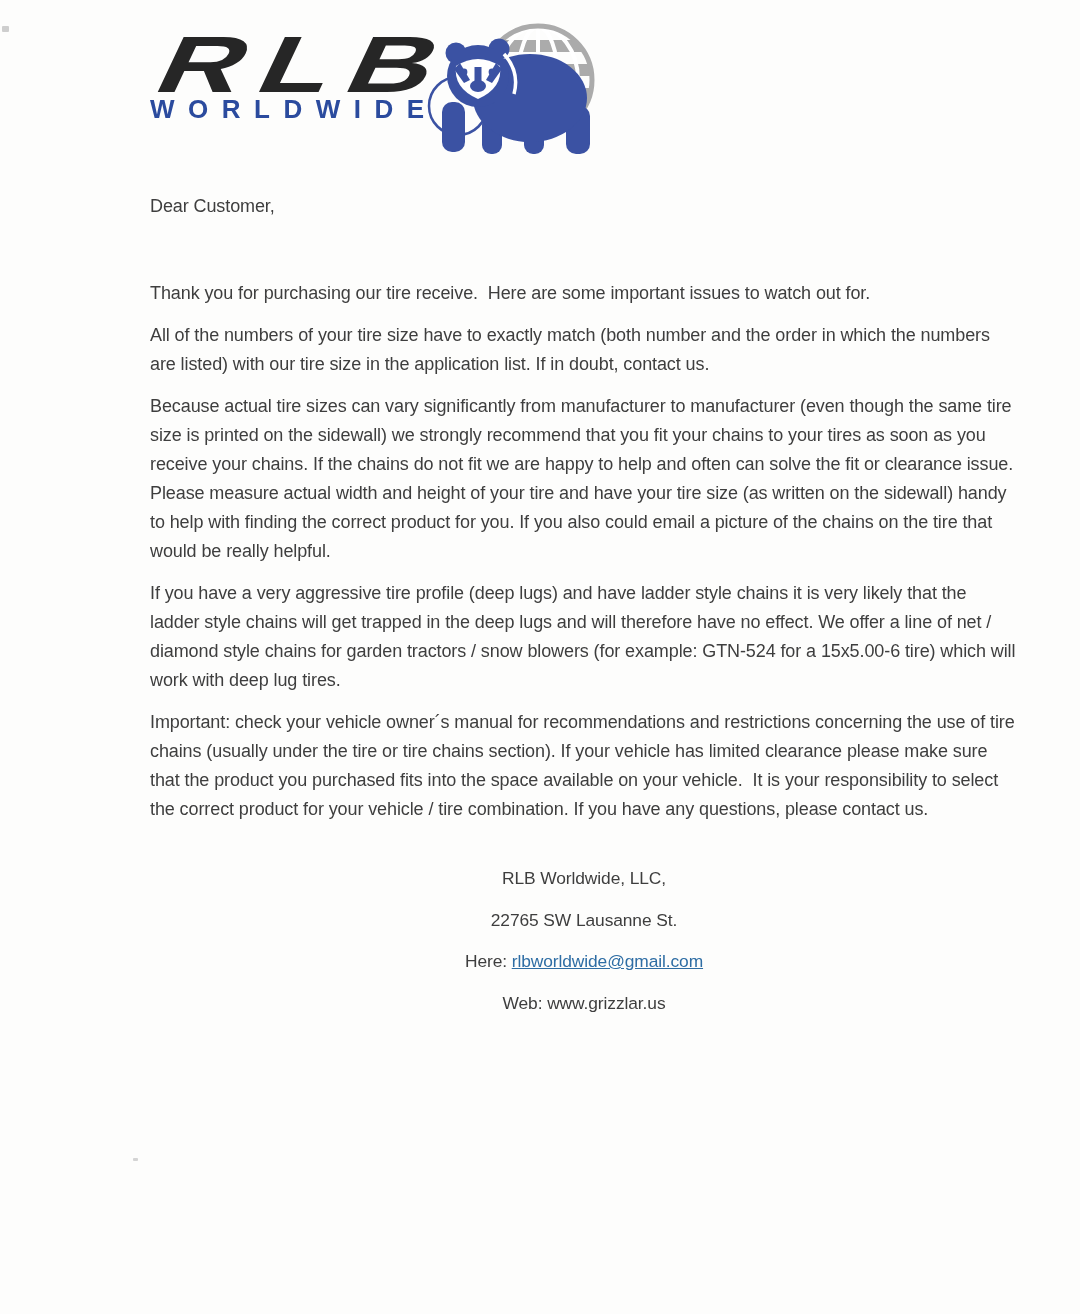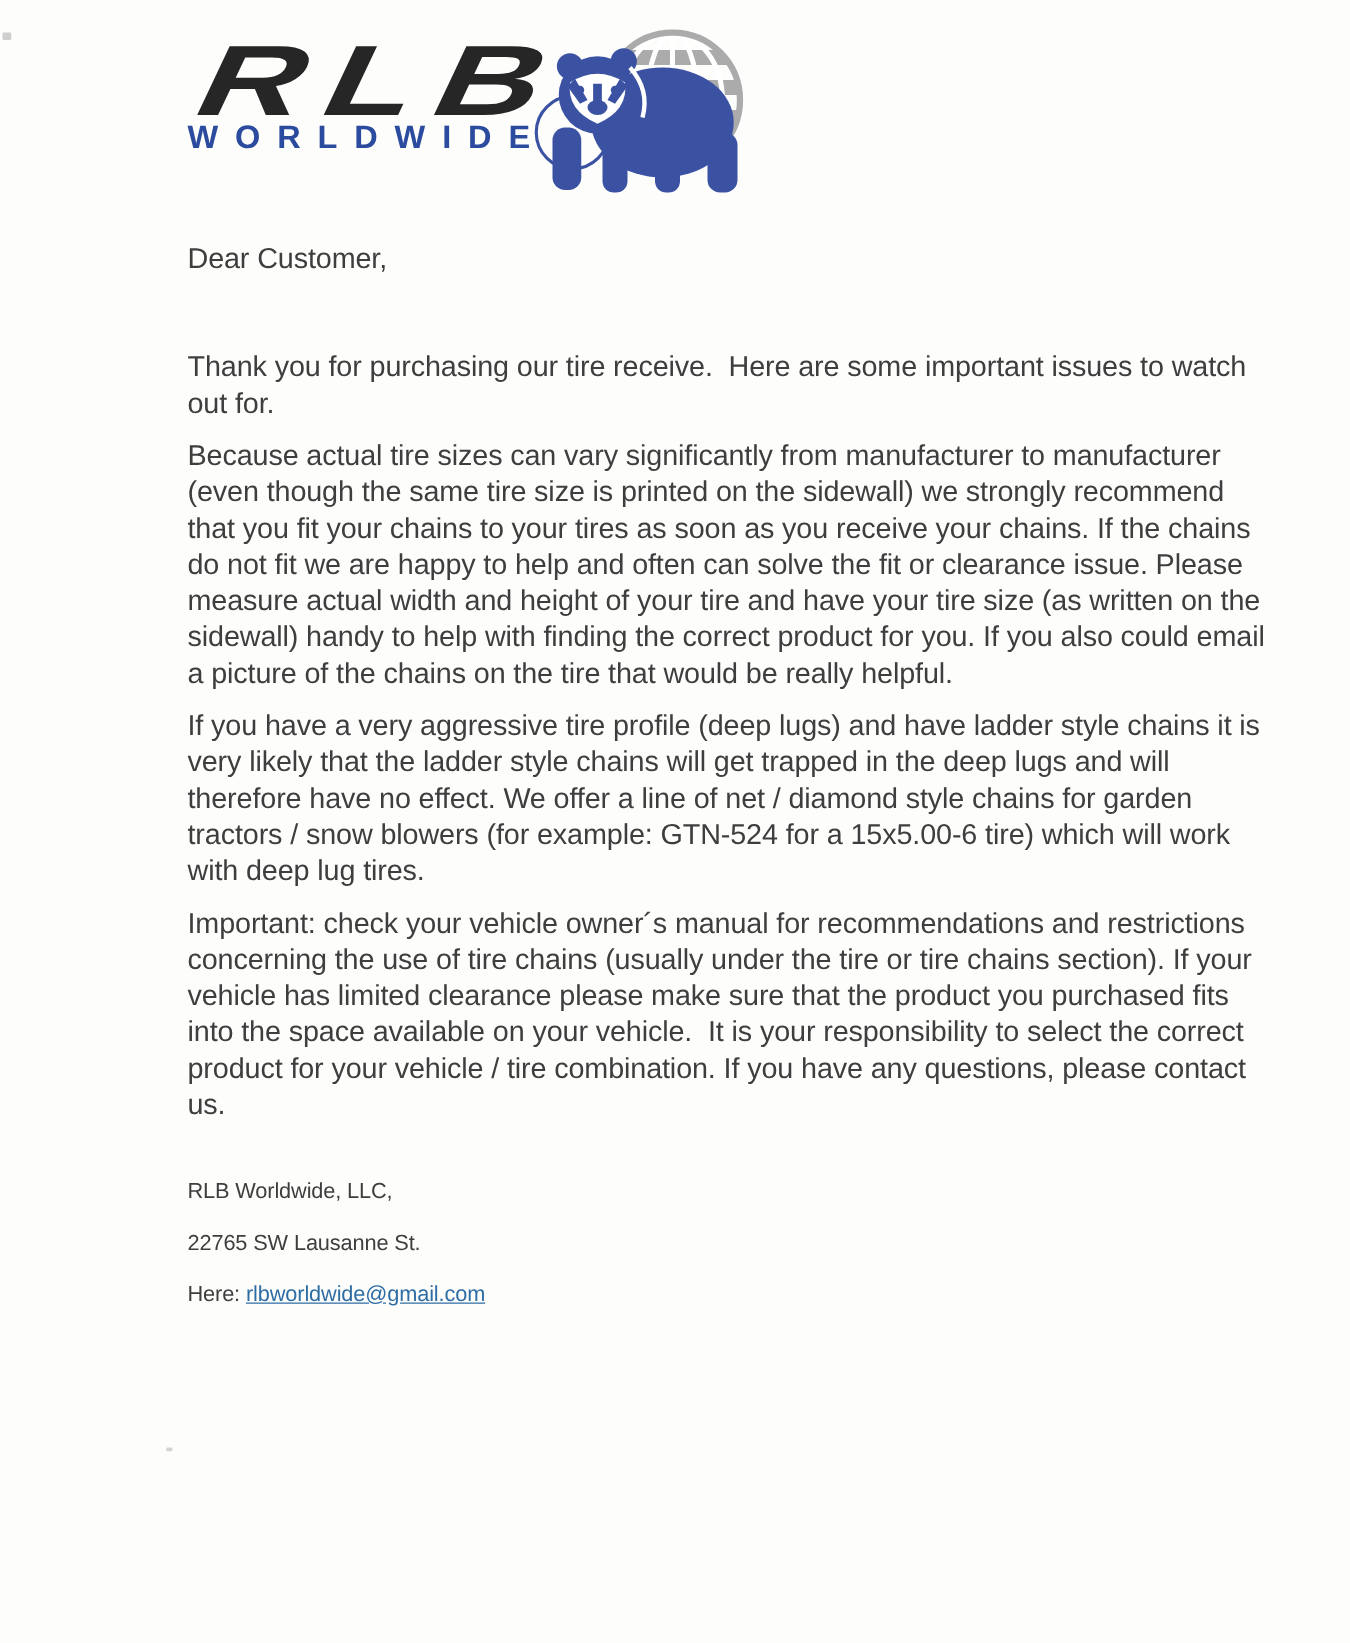--- a/index.html
+++ b/index.html
@@ -30,28 +30,28 @@
     font-weight: bold;
     fill: var(--brand-dark);
   }
   .brand-world {
     font-family: "Liberation Sans", sans-serif;
     font-weight: bold;
     fill: var(--brand-blue);
   }
   .letter-body { padding: 0 62px 0 150px; }
   .para {
-    font-size: 23px;
+    font-size: 18px;
     line-height: 29px;
     letter-spacing: -0.1px;
     margin: 0 0 13px 0;
     white-space: pre-wrap;
   }
   .salutation { margin: 30px 0 58px 0; }
-  .signature { margin-top: 40px; }
+  .signature { margin-top: 40px; text-align: center; }
   .sig-line {
     font-size: 17.4px;
     line-height: 29px;
     letter-spacing: -0.1px;
     margin: 0 0 12.5px 0;
   }
   .email-link {
     color: var(--link);
     text-decoration: underline;
     cursor: pointer;
@@ -111,24 +111,26 @@
 
       <text class="brand-rlb" transform="translate(2,70) scale(1.45 1) skewX(-18)" font-size="80" letter-spacing="12">RLB</text>
       <text class="brand-world" transform="translate(2,96)" font-size="26" letter-spacing="13.5">WORLDWIDE</text>
     </svg>
   </header>
 
   <main class="letter-body">
     <p class="para salutation">Dear Customer,</p>
 
     <p class="para">Thank you for purchasing our tire receive.  Here are some important issues to watch out for.</p>
+    <p class="para">All of the numbers of your tire size have to exactly match (both number and the order in which the numbers are listed) with our tire size in the application list. If in doubt, contact us.</p>
     <p class="para">Because actual tire sizes can vary significantly from manufacturer to manufacturer (even though the same tire size is printed on the sidewall) we strongly recommend that you fit your chains to your tires as soon as you receive your chains. If the chains do not fit we are happy to help and often can solve the fit or clearance issue. Please measure actual width and height of your tire and have your tire size (as written on the sidewall) handy to help with finding the correct product for you. If you also could email a picture of the chains on the tire that would be really helpful.</p>
     <p class="para">If you have a very aggressive tire profile (deep lugs) and have ladder style chains it is very likely that the ladder style chains will get trapped in the deep lugs and will therefore have no effect. We offer a line of net / diamond style chains for garden tractors / snow blowers (for example: GTN-524 for a 15x5.00-6 tire) which will work with deep lug tires.</p>
     <p class="para">Important: check your vehicle owner´s manual for recommendations and restrictions concerning the use of tire chains (usually under the tire or tire chains section). If your vehicle has limited clearance please make sure that the product you purchased fits into the space available on your vehicle.  It is your responsibility to select the correct product for your vehicle / tire combination. If you have any questions, please contact us.</p>
 
     <div class="signature">
       <p class="sig-line">RLB Worldwide, LLC,</p>
       <p class="sig-line">22765 SW Lausanne St.</p>
       <p class="sig-line"><span>Here:</span> <a class="email-link">rlbworldwide@gmail.com</a></p>
+      <p class="sig-line"><span>Web:</span> <span>www.grizzlar.us</span></p>
     </div>
   </main>
 
 </div>
 
 </body></html>

